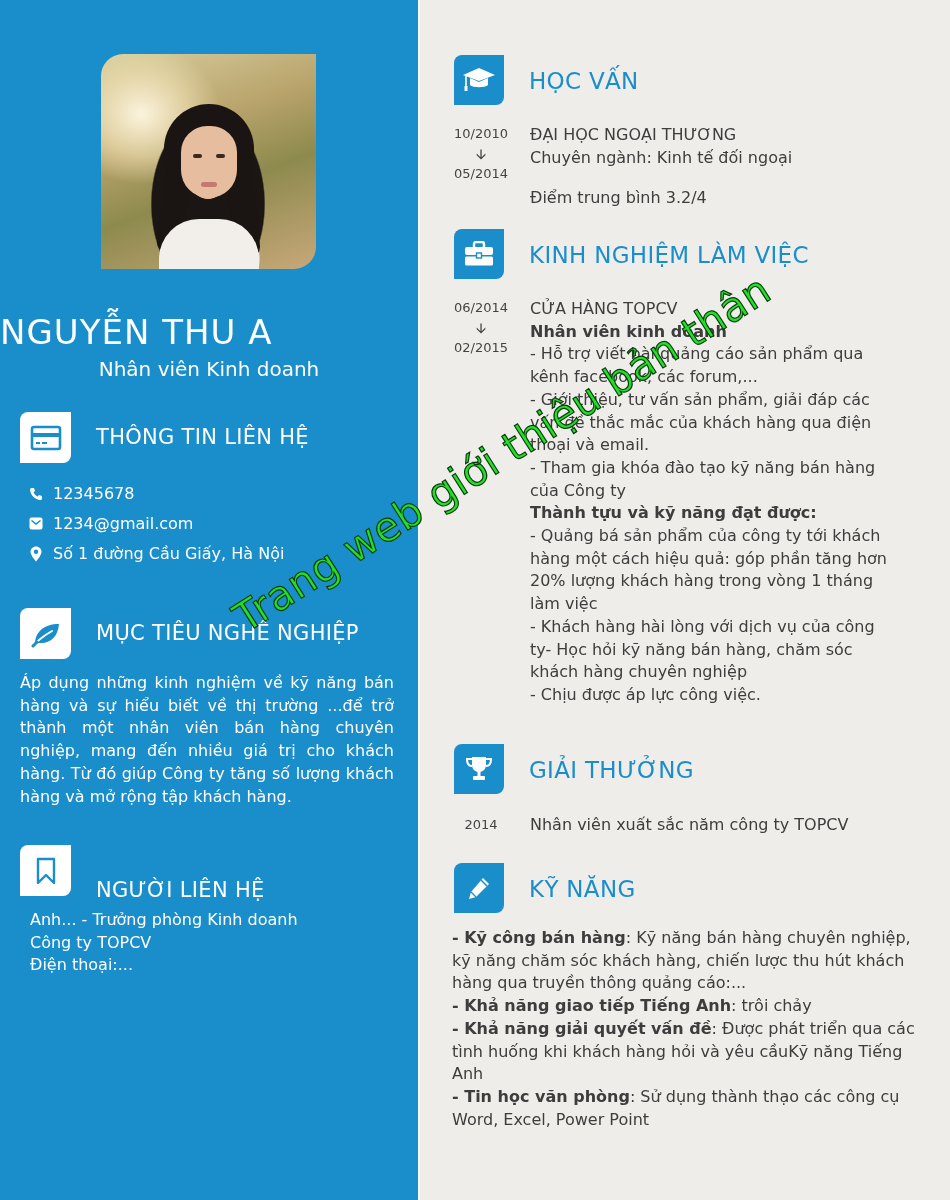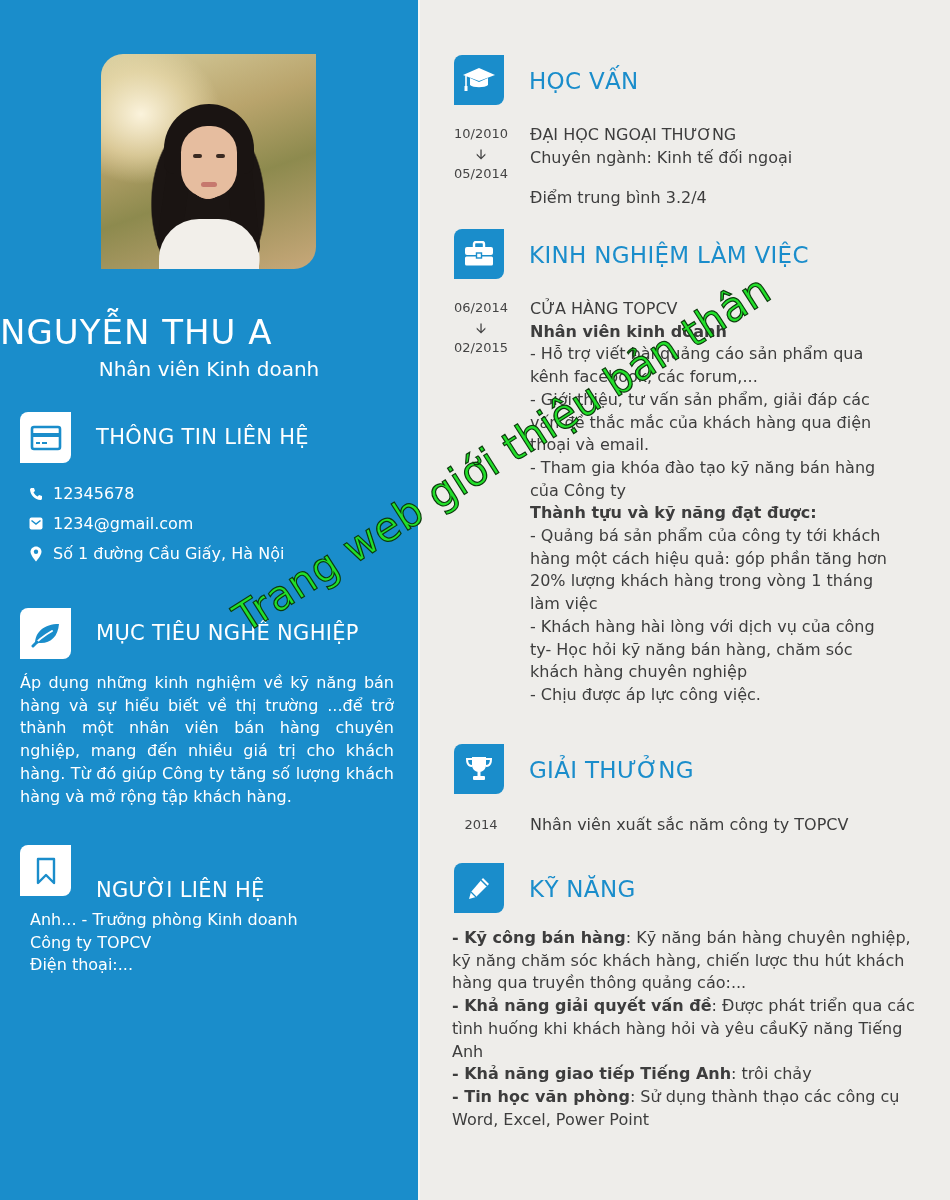--- a/index.html
+++ b/index.html
@@ -191,19 +191,19 @@
   <div class="mbox" style="top:863px">
     <svg width="26" height="26" viewBox="0 0 26 26">
         <path d="M17 3 L23 9 L10 22 L3 24 L5 17 Z" fill="#fff"></path>
         <path d="M15 5 L21 11" stroke="#1a8dcb" stroke-width="1.5"></path>
         <path d="M5 17 L10 22" stroke="#1a8dcb" stroke-width="1.2"></path>
       </svg>
   </div>
   <div class="mhead" style="top:876px">KỸ NĂNG</div>
   <div class="skills">
     <div><b>- Kỹ công bán hàng</b><span>: Kỹ năng bán hàng chuyên nghiệp, kỹ năng chăm sóc khách hàng, chiến lược thu hút khách hàng qua truyền thông quảng cáo:...</span></div>
+    <div><b>- Khả năng giao tiếp Tiếng Anh</b><span>: trôi chảy</span></div>
     <div><b>- Khả năng giải quyết vấn đề</b><span>: Được phát triển qua các tình huống khi khách hàng hỏi và yêu cầuKỹ năng Tiếng Anh</span></div>
-    <div><b>- Khả năng giao tiếp Tiếng Anh</b><span>: trôi chảy</span></div>
     <div><b>- Tin học văn phòng</b><span>: Sử dụng thành thạo các công cụ Word, Excel, Power Point</span></div>
   </div>
 </div>
 
 <div class="watermark" style="top:598px; left:238px">Trang web giới thiệu bản thân</div>
 
 </body></html>

